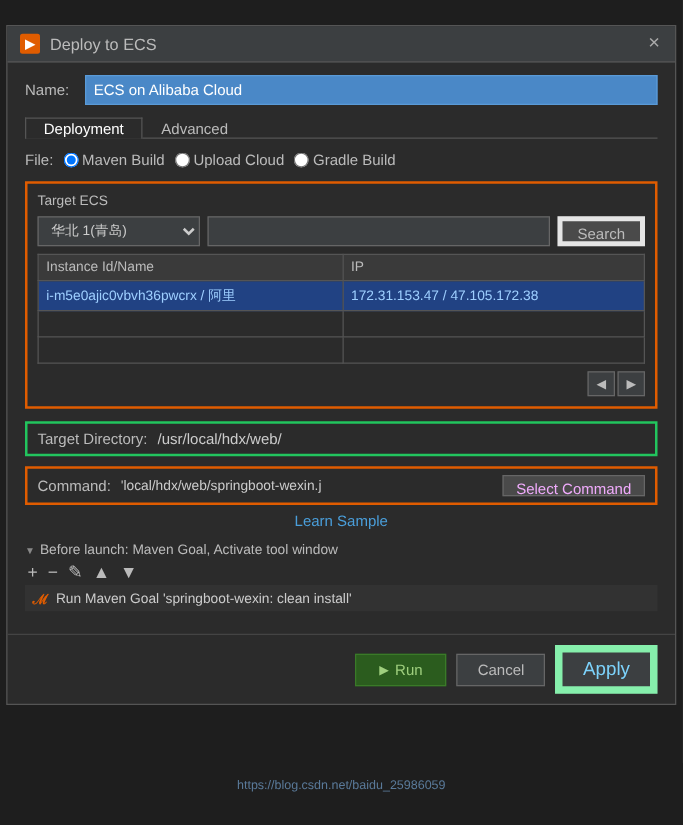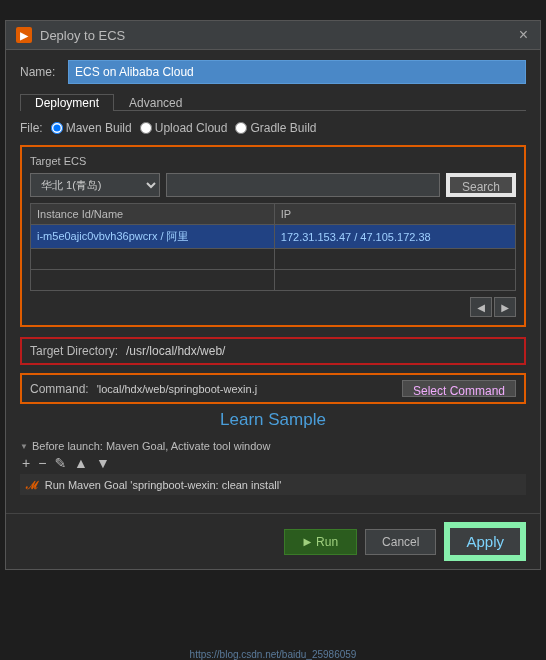--- a/index.html
+++ b/index.html
@@ -252,21 +252,21 @@
       display: flex;
       align-items: center;
       justify-content: center;
     }
 
     .target-dir-row {
       display: flex;
       align-items: flex-start;
       gap: 8px;
       margin-bottom: 8px;
-      border: 2px solid #b91c1c;
+      border: 2px solid #22c55e;
       padding: 5px 8px;
     }
 
     .field-label {
       color: #bbb;
       font-size: 12px;
       flex-shrink: 0;
     }
 
     .dir-input {
@@ -302,21 +302,21 @@
       color: #f0abfc;
       padding: 3px 10px;
       font-size: 12px;
       cursor: pointer;
       white-space: nowrap;
       height: 17px;
     }
 
     .learn-sample-link {
       color: #4a9eda;
-      font-size: 17px;
+      font-size: 12px;
       text-decoration: none;
       display: block;
       text-align: center;
       margin-bottom: 10px;
       cursor: pointer;
     }
 
     .before-launch-section {
       margin-bottom: 8px;
     }
@@ -406,21 +406,21 @@
       background: #3c3f41;
       border: 6px solid #86efac;
       color: #7dd3fc;
       padding: 5px 16px;
       font-size: 15px;
       cursor: pointer;
     }
 
     .watermark {
       position: absolute;
-      bottom: 0;
+      bottom: 26px;
       left: 0;
       right: 0;
       text-align: center;
       font-size: 10px;
       color: #5a7a9a;
     }
   </style>
 </head>
 <body>
 

